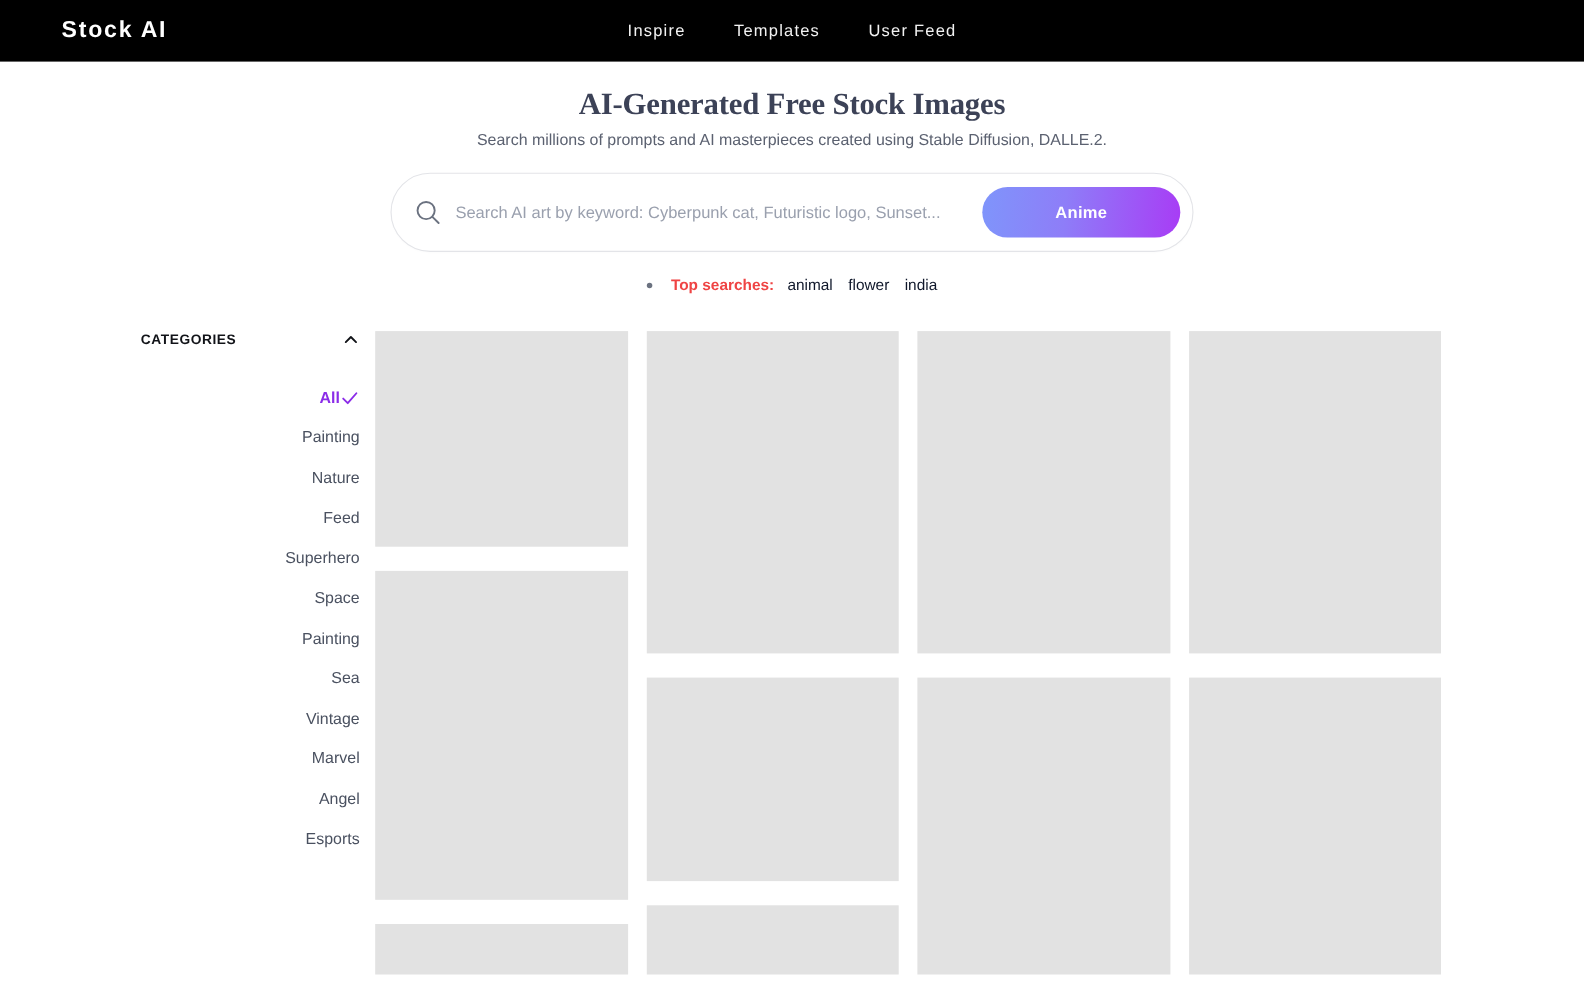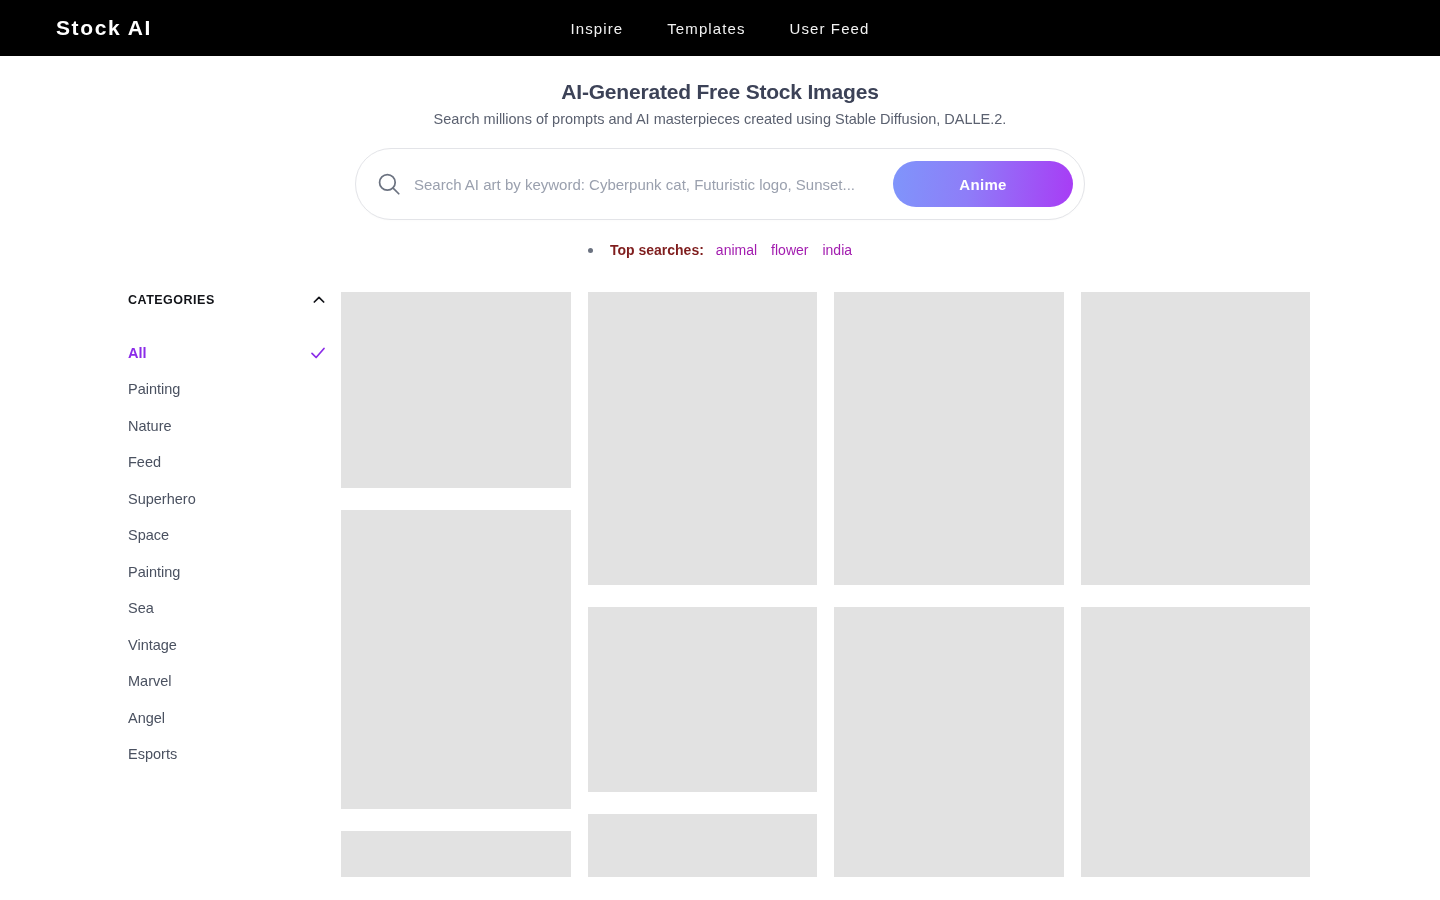--- a/index.html
+++ b/index.html
@@ -30,22 +30,22 @@
     gap:44px;
   }
   .nav-link{
     color:#f2f2f2; font-size:15px; letter-spacing:1.1px;
     text-decoration:none; cursor:pointer; white-space:nowrap;
   }
 
   
   .hero{ padding-top:22px; text-align:center; }
   .hero h1{
-    font-size:21px; font-weight:700; color:#3c4257;
-    letter-spacing:-0.2px; line-height:1.3;
+    font-size:28px; font-weight:700; color:#3c4257;
+    letter-spacing:-0.2px; line-height:1.3;font-family:Liberation Serif, serif;
   }
   .hero .sub{
     margin-top:6px;
     font-size:14.5px; color:#5b6170; font-weight:400;
   }
 
   
   .search-wrap{
     margin:21px auto 0;
     width:730px; height:72px;
@@ -79,23 +79,23 @@
   .top-searches{
     margin-top:22px;
     display:flex; justify-content:center; align-items:center;
     gap:0;
     font-size:14px;
   }
   .bullet{
     width:5px; height:5px; border-radius:50%;
     background:#6b7280; margin-right:17px; flex:0 0 auto;
   }
-  .ts-label{ color:#7f1d1d; font-weight:700; margin-right:12px; }
+  .ts-label{ color:#ef4444; font-weight:700; margin-right:12px; }
   .ts-link{
-    color:#a21caf; margin-right:14px; text-decoration:none; cursor:pointer;
+    color:#0f172a; margin-right:14px; text-decoration:none; cursor:pointer;
   }
   .ts-link:last-child{ margin-right:0; }
 
   
   .content{
     display:flex;
     margin-top:34px;
     padding-left:128px;
     height:585px;
   }
@@ -106,21 +106,21 @@
     display:flex; align-items:center; justify-content:space-between;
     padding-right:14px; margin-bottom:26px;
   }
   .cat-title{
     font-size:12.5px; font-weight:700; color:#111318;
     letter-spacing:0.5px;
   }
   .chevron{ width:16px; height:16px; cursor:pointer; }
   .cat-list{ list-style:none; }
   .cat-item{
-    display:flex; align-items:center; justify-content:space-between;
+    display:flex; align-items:center; justify-content:flex-end;
     padding-right:14px;
     height:36.5px;
     font-size:14.5px; color:#4a5160;
     cursor:pointer;
   }
   .cat-item.active{ color:#8b2ce8; font-weight:700; }
   .check{ width:18px; height:18px; }
 
   
   .grid{

